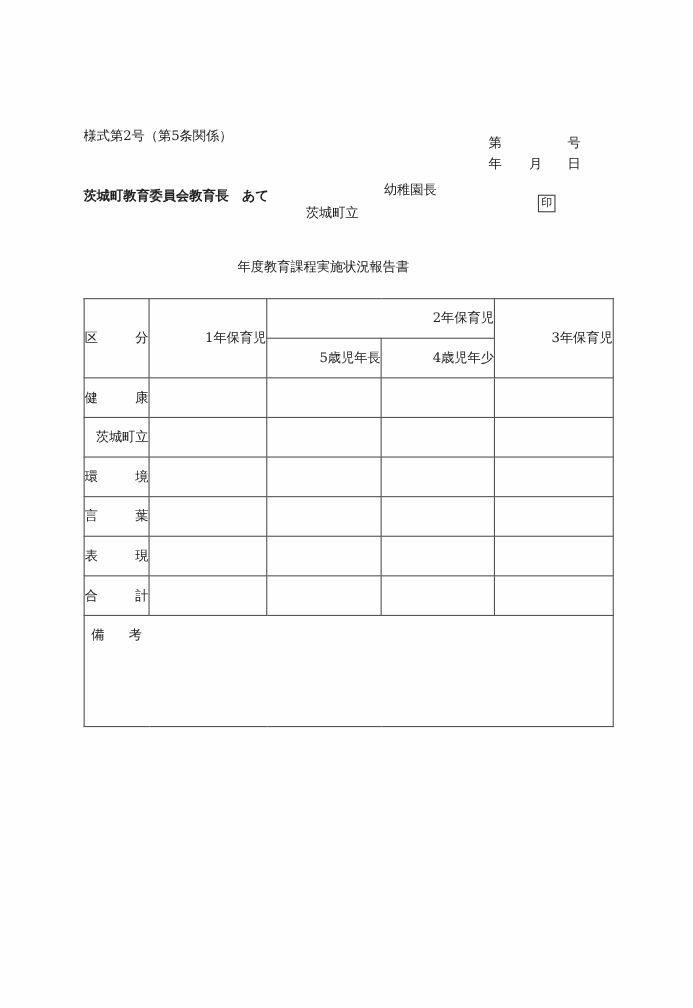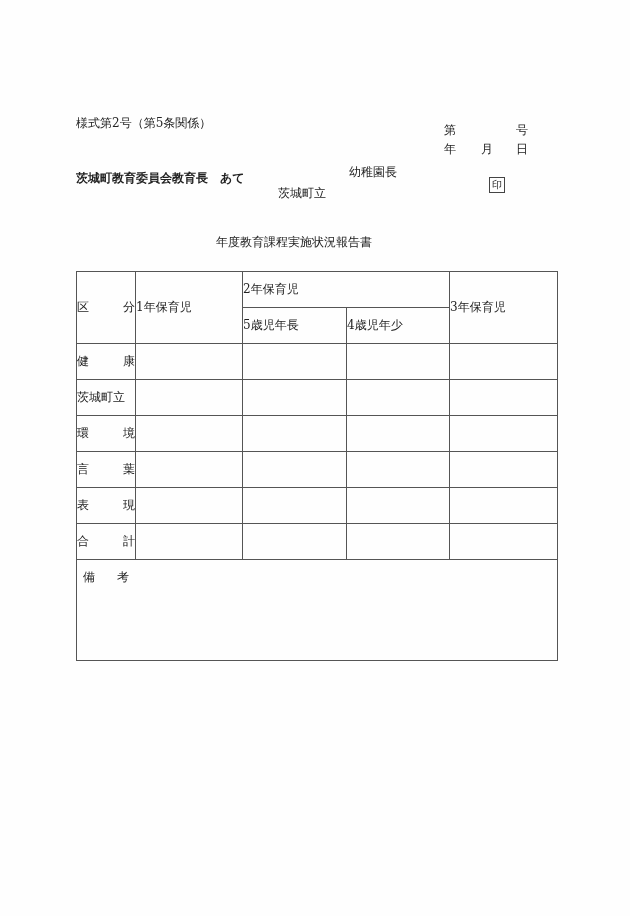--- a/index.html
+++ b/index.html
@@ -22,21 +22,21 @@
     left: 489px; top: 177px; width: 14px; height: 14px; border: 1px solid #444;
     font-size: 10px; display: flex; align-items: center; justify-content: center;
   }
   .title { left: 0; width: 588px; text-align: center; top: 236px; }
 
   table.report {
     position: absolute; left: 76px; top: 271px; width: 481px;
     border-collapse: collapse; table-layout: fixed;
   }
   table.report td {
-    border: 1px solid #555; padding: 0; font-size: 12px; text-align: left;
+    border: 1px solid #555; padding: 0; font-size: 12px; text-align: right;
     vertical-align: middle;
   }
   td.cat { text-align: left; padding: 0 6px; }
   .spread { display: flex; justify-content: space-between; }
   .remarks { height: 100px; vertical-align: top !important; text-align: left !important; }
   .remarks .spread { width: 46px; padding: 9px 6px; }
 </style>
 </head>
 <body>
 

